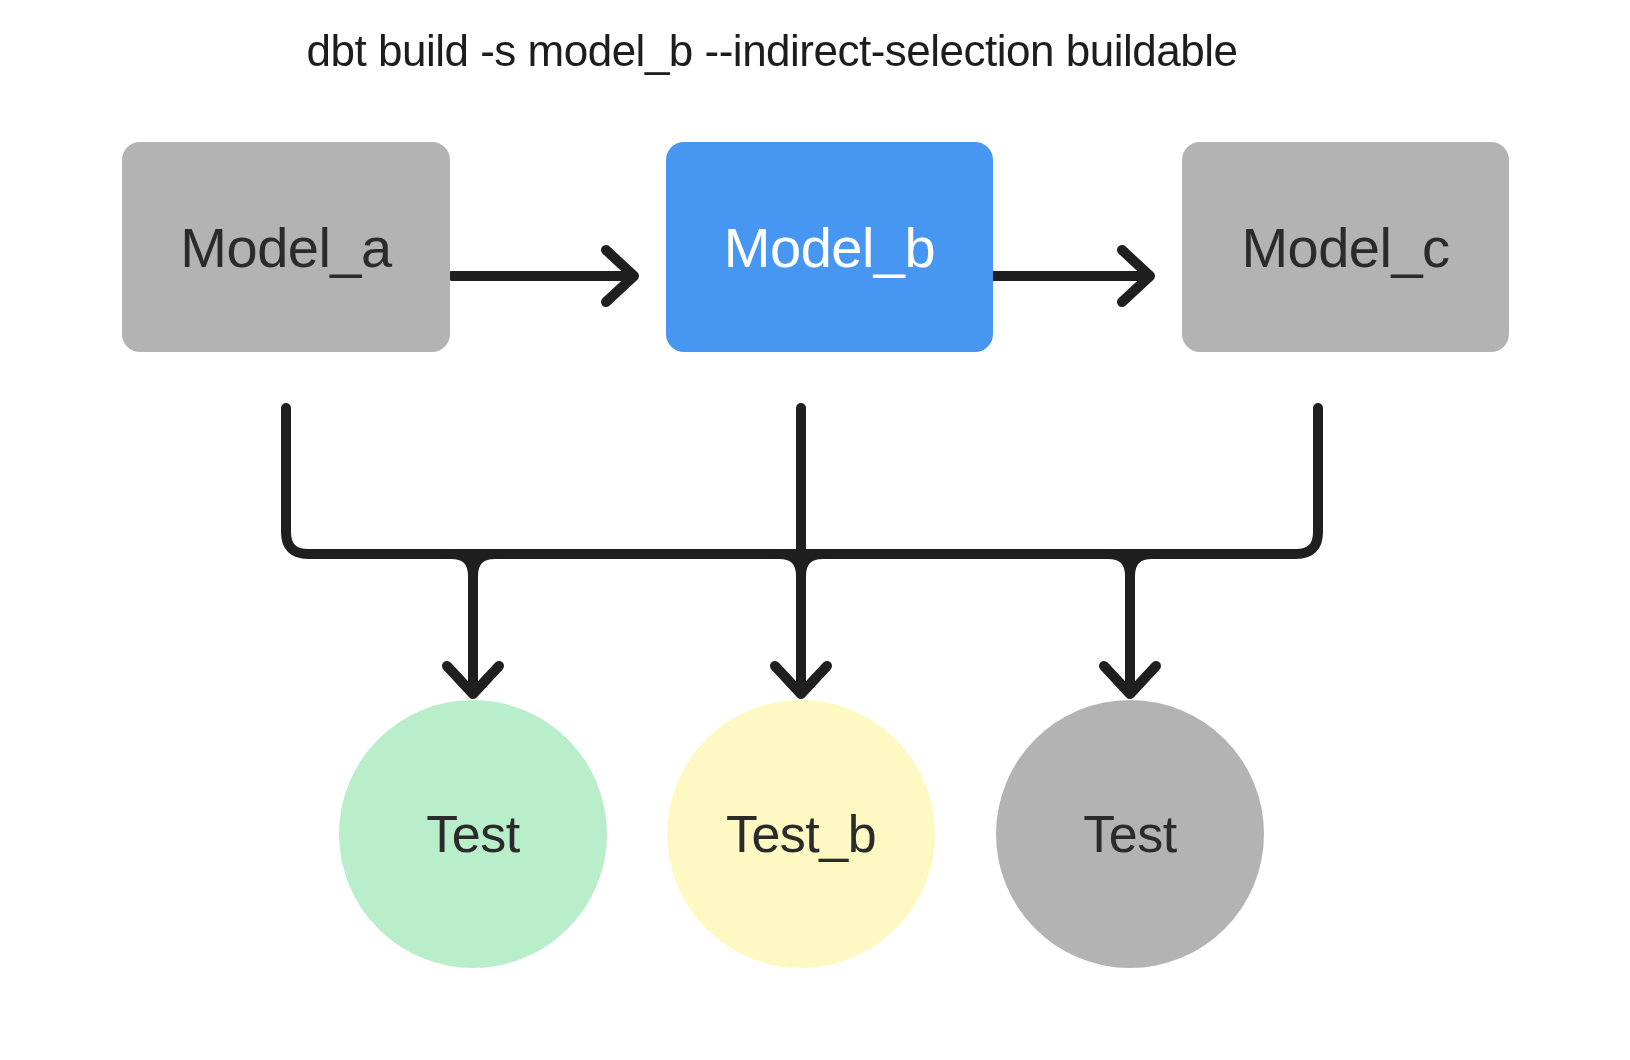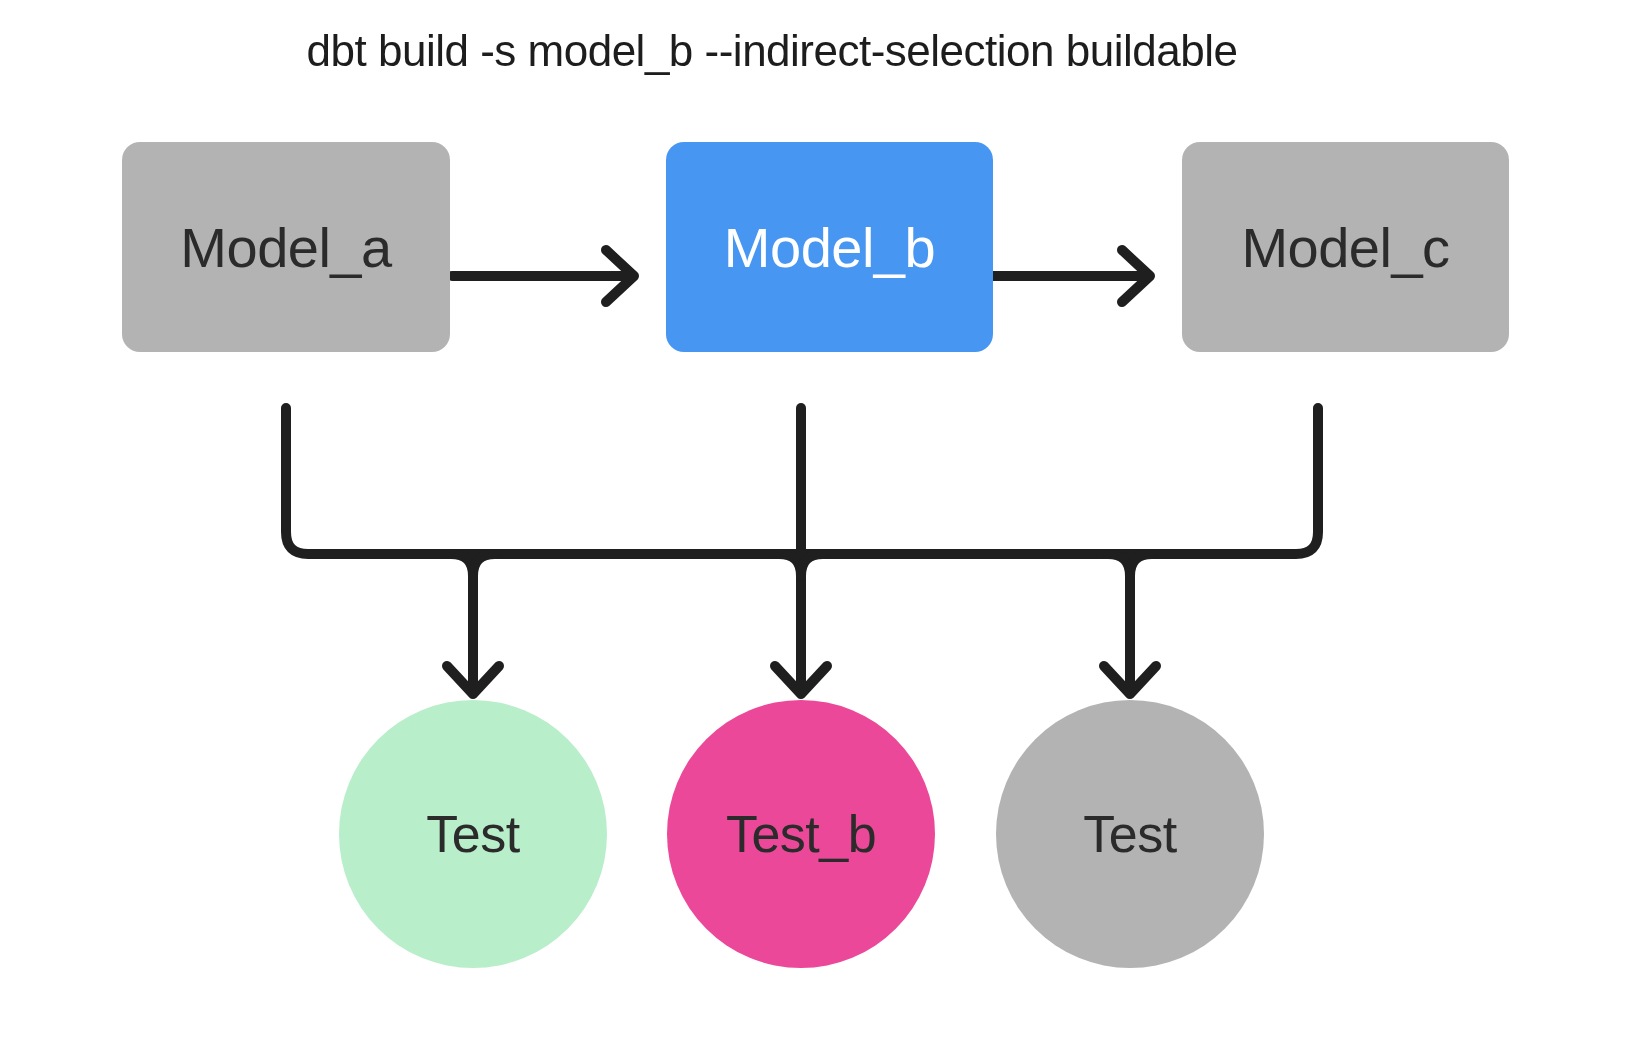--- a/index.html
+++ b/index.html
@@ -39,21 +39,21 @@
     width:268px; height:268px;
     border-radius:50%;
     display:flex; flex-direction:column; align-items:center; justify-content:center;
     font-size:52px;
     line-height:84px;
     color:#2b2b2b;
     letter-spacing:-0.5px;
     text-align:center;
   }
   .circle.green  { background:#b9eecb; }
-  .circle.yellow { background:#ec4899; }
+  .circle.yellow { background:#fef9c3; }
   .circle.gray2  { background:#b3b3b3; }
   .circle span { display:block; }
 </style>
 </head>
 <body>
 
 <div class="canvas">
 
   <div class="title">dbt build -s model_b --indirect-selection buildable</div>
 

